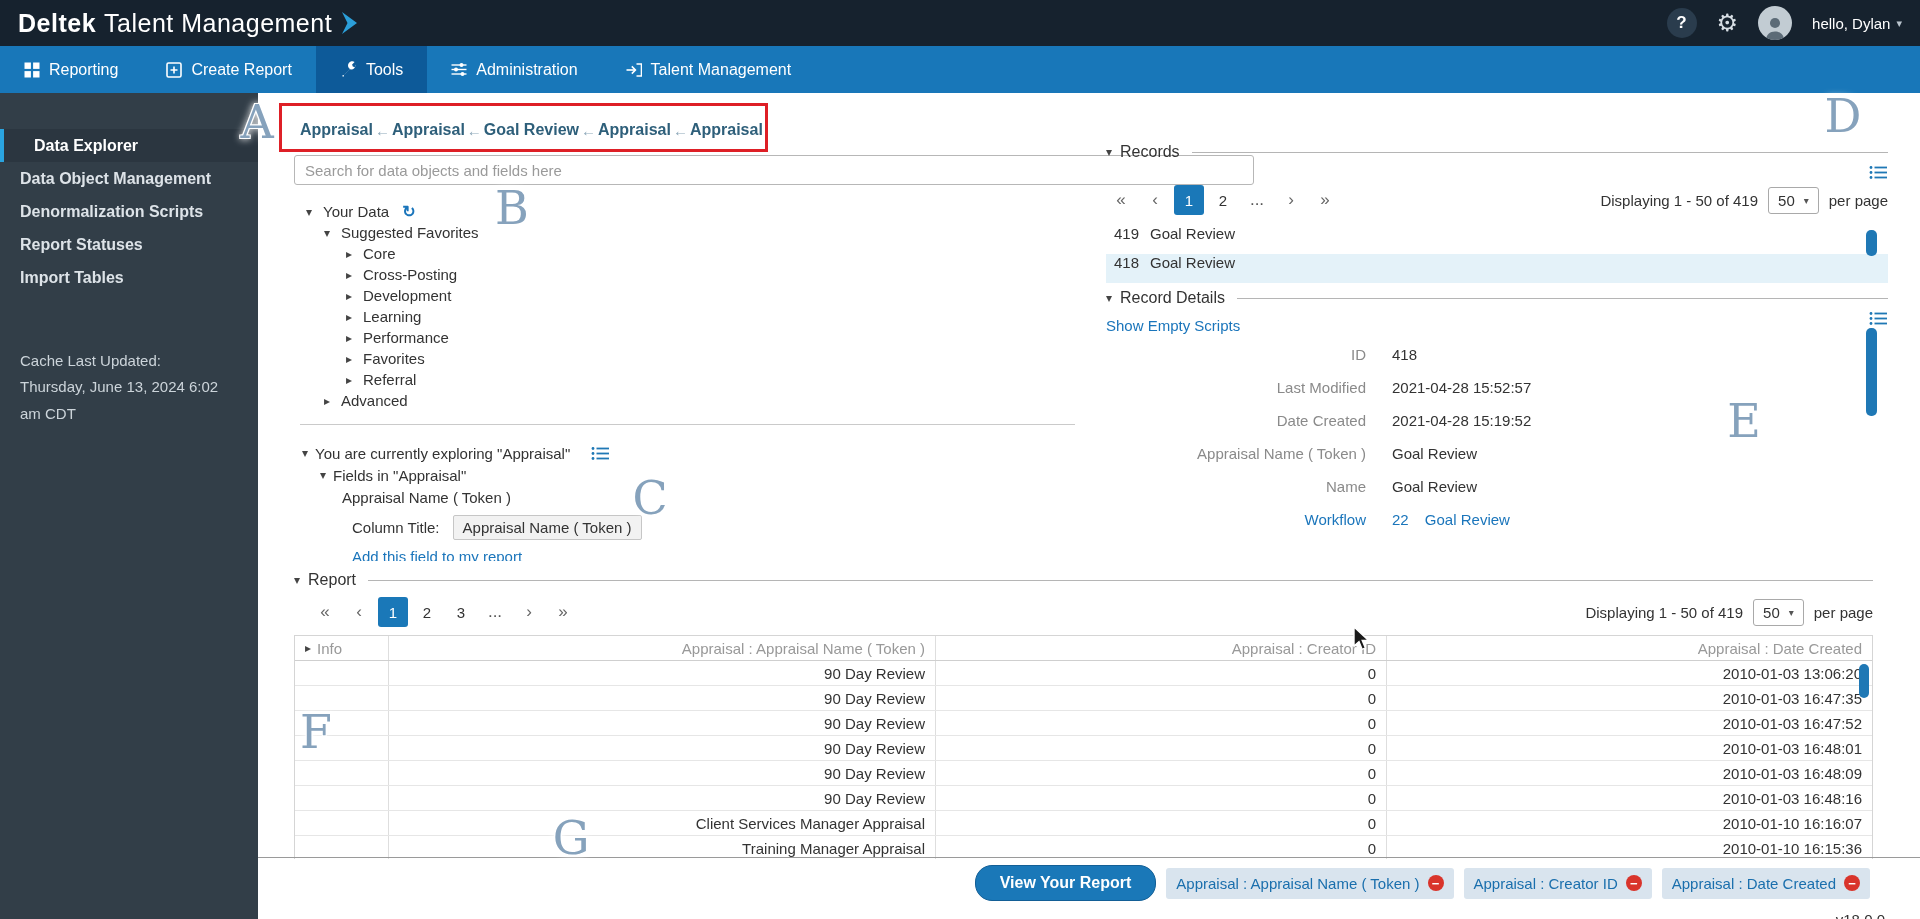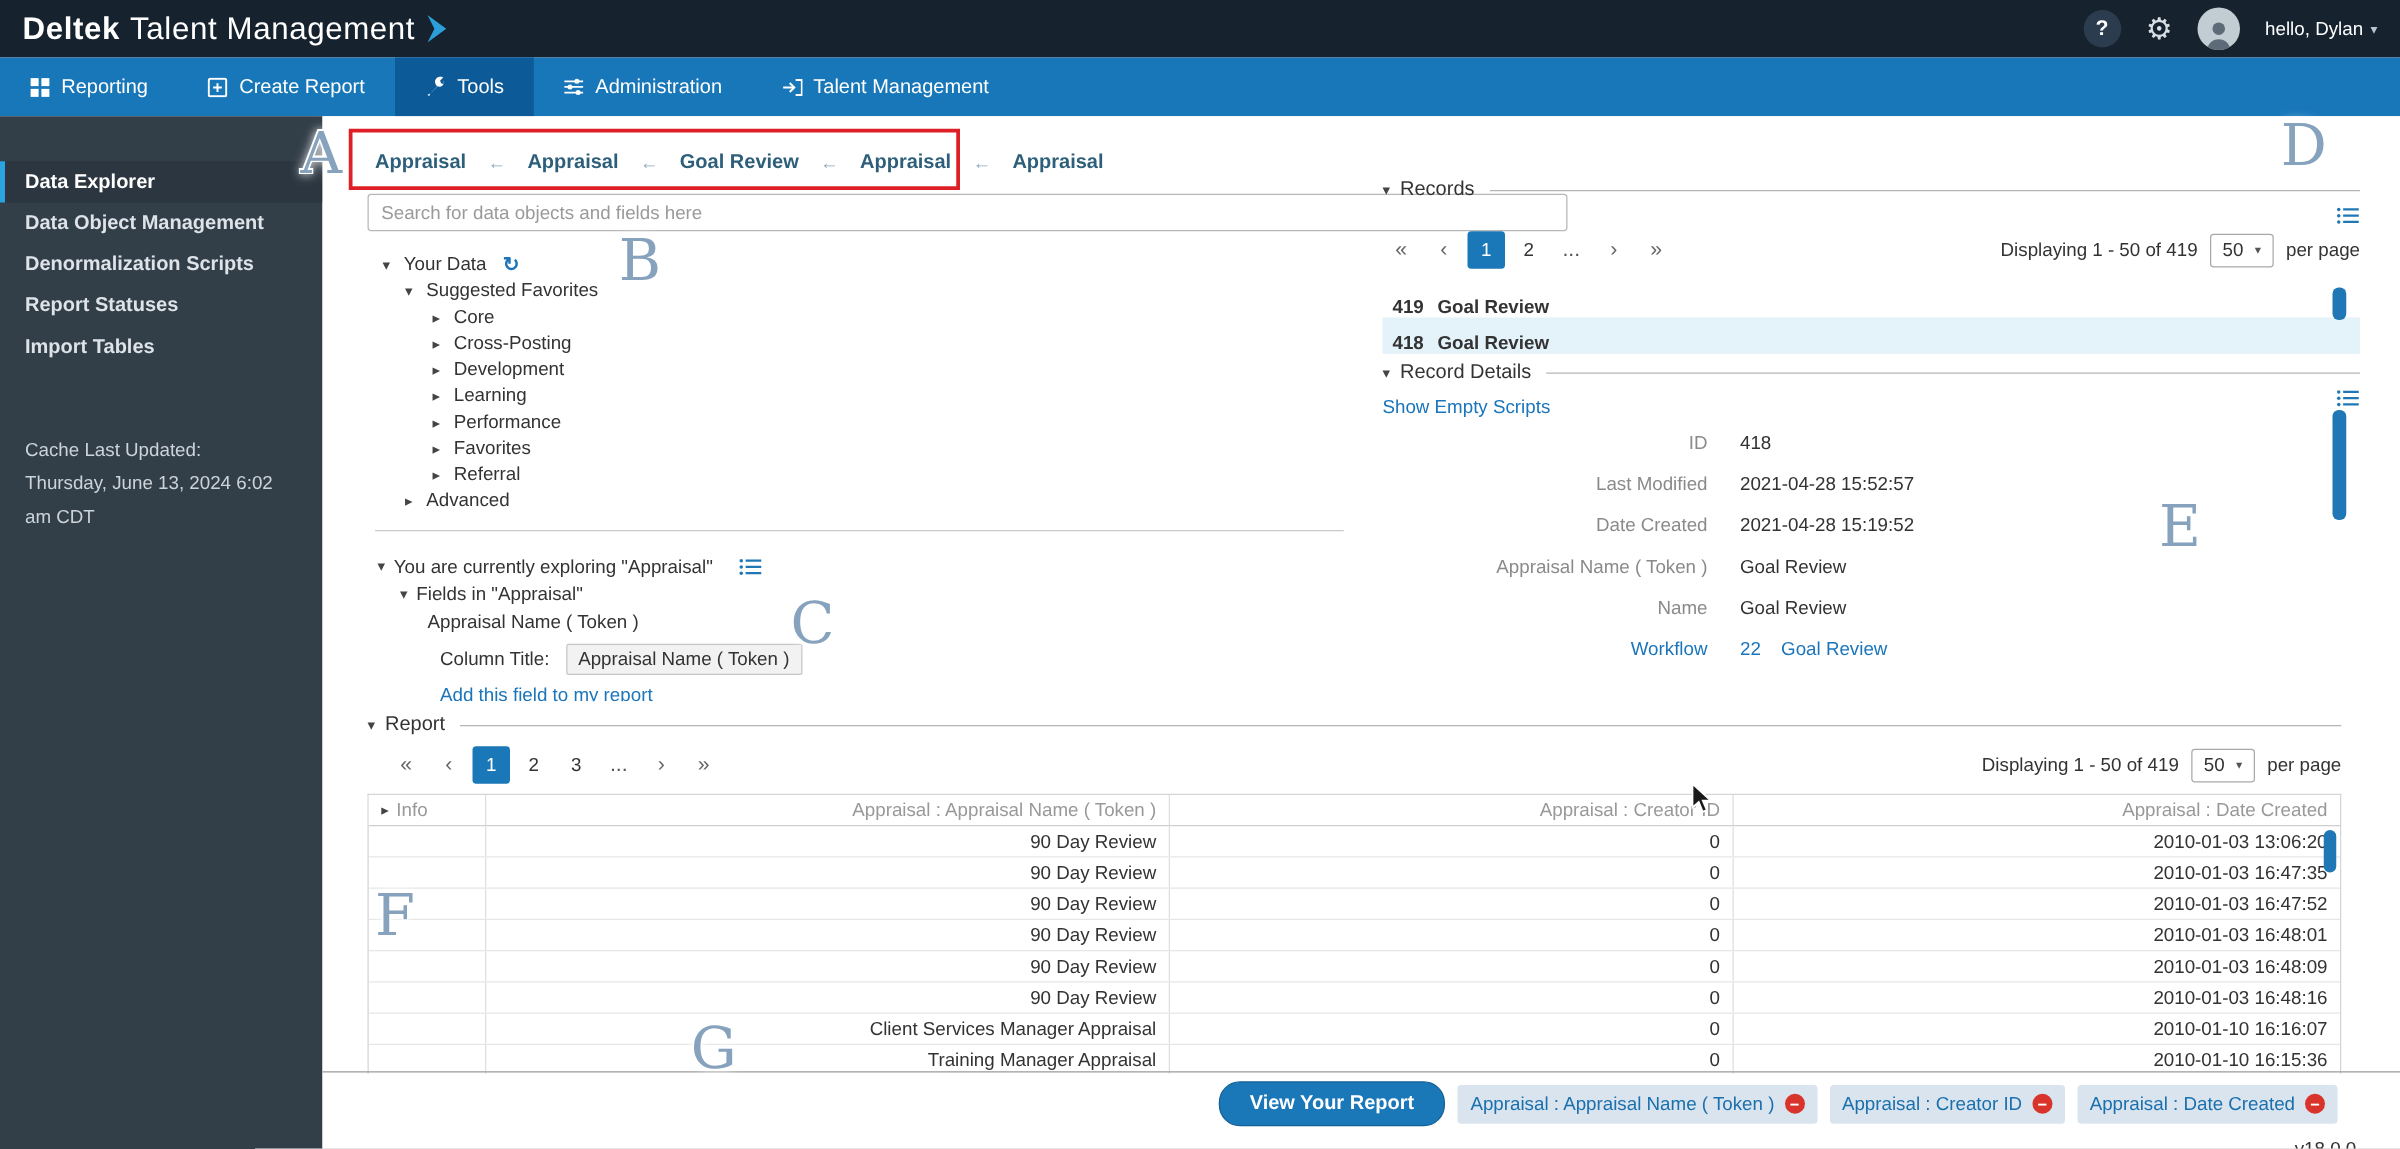--- a/index.html
+++ b/index.html
@@ -21,29 +21,29 @@
 
   
   .mainnav { height:47px; background:#1877b9; display:flex; color:#fff; }
   .nav-item { display:flex; align-items:center; gap:9px; padding:12px 24px; font-size:16px; cursor:pointer; }
   .nav-item.active { background:#0d5a99; }
 
   
   .body { display:flex; height:826px; }
   .sidebar { width:258px; background:#323e48; flex-shrink:0; padding-top:36px; }
   .side-item { padding:7px 20px; height:33px; font-size:16px; font-weight:bold; color:#dde3e8; cursor:pointer; display:flex; align-items:center; }
-  .side-item.active { color:#fff; background:#2b3640; border-left:4px solid #2aa4e0; padding-left:16px; }
+  .side-item.active { color:#fff; background:#2b3640; border-left:4px solid #2aa4e0; padding-left:30px; }
   .cache { margin-top:54px; padding:0 20px; font-size:15px; color:#ccd4da; line-height:1.75; }
 
   .main { flex:1; position:relative; background:#fff; }
   .top-row { display:flex; height:468px; overflow:hidden; }
 
   
   .explorer { width:838px; flex-shrink:0; }
-  .breadcrumb { margin:22px 0 0 42px; height:30px; display:flex; align-items:center; gap:17px; font-size:16px; font-weight:bold; color:#2e5f7a; }
+  .breadcrumb { margin:22px 0 0 42px; height:30px; display:flex; align-items:center; gap:2px; font-size:16px; font-weight:bold; color:#2e5f7a; }
   .breadcrumb .sep { color:#8fa9ba; font-weight:normal; font-size:15px; }
   .breadcrumb .bc-item { cursor:pointer; }
   .search { display:block; margin:10px 0 0 36px; width:960px; height:30px; border:1px solid #b7b7b7; border-radius:3px; padding:0 10px; font-size:15px; color:#444; font-family:"Liberation Sans", sans-serif; }
   .search::placeholder { color:#9a9a9a; }
   .tree { margin:16px 0 0 48px; font-size:15px; color:#333; }
   .trow { height:21px; display:flex; align-items:center; gap:7px; cursor:pointer; }
   .trow .caret { font-size:12px; color:#444; width:10px; }
   .ind1 { margin-left:18px; } .ind2 { margin-left:40px; }
   .refresh { color:#1a75bb; font-weight:bold; font-size:16px; margin-left:6px; cursor:pointer; }
   .tree-divider { border-top:1px solid #cacaca; width:775px; margin:13px 0 0 42px; }
@@ -64,21 +64,21 @@
   .pager-row { display:flex; align-items:center; margin-top:4px; font-size:15px; color:#333; }
   .pager { display:flex; align-items:center; gap:4px; }
   .pg { min-width:30px; height:30px; display:flex; align-items:center; justify-content:center; color:#666; font-size:17px; cursor:pointer; border-radius:3px; }
   .pg.num { color:#333; font-size:15px; }
   .pg.active { background:#1a78b8; color:#fff; }
   .pg.dots { cursor:default; color:#555; }
   .pager-right { margin-left:auto; display:flex; align-items:center; gap:10px; }
   .select { border:1px solid #a9a9a9; border-radius:3px; padding:4px 9px; font-size:15px; display:flex; gap:9px; align-items:center; background:#fff; cursor:pointer; }
   .select .sm { font-size:10px; color:#555; }
   .rec-list { margin-top:10px; }
-  .rec-row { display:flex; align-items:flex-end; height:29px; padding:0 8px; font-size:15px; color:#333; cursor:pointer;font-weight:bold; }
+  .rec-row { display:flex; align-items:flex-start; height:29px; padding:0 8px; font-size:15px; color:#333; cursor:pointer; }
   .rec-row.selected { background:#e4f2f9; }
   .rec-id { width:36px; }
   .details-head { margin-top:6px; }
   .show-empty { margin-top:9px; font-size:15px; }
   .fields { margin-top:4px; }
   .field { display:flex; align-items:center; height:33px; font-size:15px; }
   .f-label { width:286px; text-align:right; color:#8a8a8a; padding-right:26px; flex-shrink:0; }
   .f-label.link { color:#1a75bb; cursor:pointer; }
   .f-value { color:#333; }
   .f-value .v2 { margin-left:12px; }

